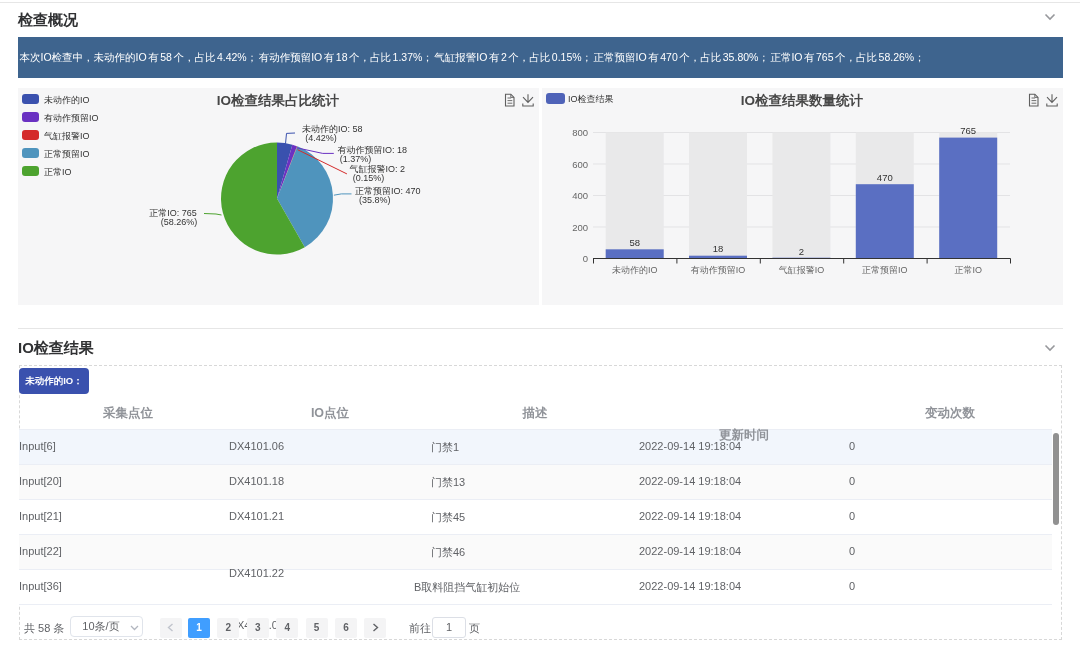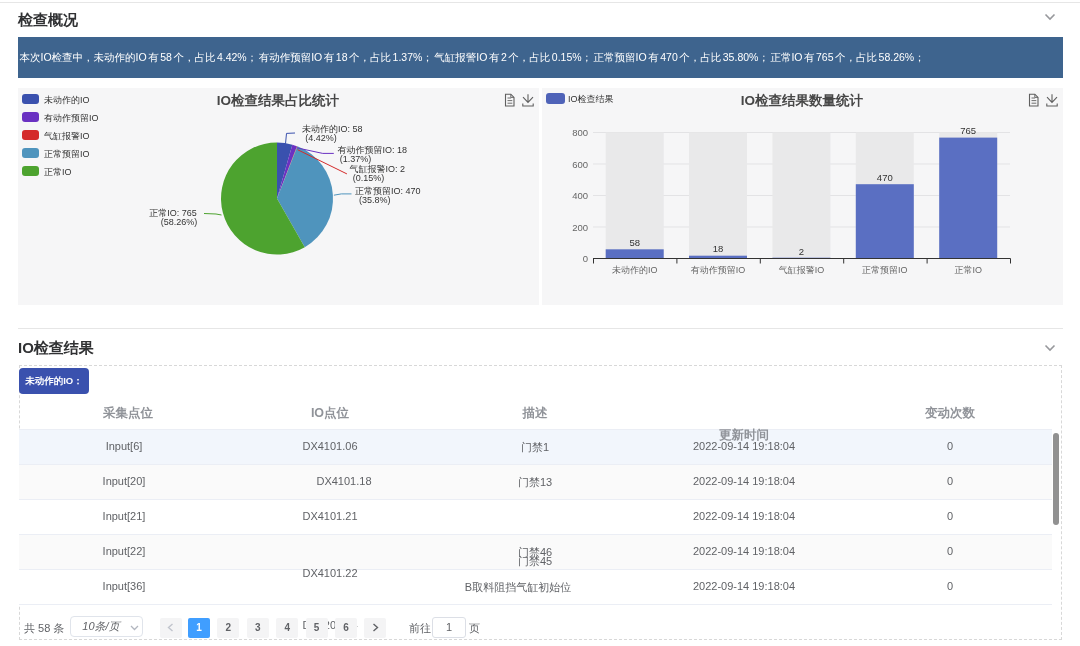--- a/index.html
+++ b/index.html
@@ -146,21 +146,21 @@
 <div class="abs sechead" style="left:18px;top:339px;">IO检查结果</div>
 <svg class="chev" style="left:1044px;top:344px;" viewBox="0 0 12 8">
     <polyline points="1.5,1.5 6,6 10.5,1.5" fill="none" stroke="#97989c" stroke-width="1.6"></polyline>
   </svg>
 
 <div class="abs" style="left:19px;top:365px;width:1043px;height:275px;border:1px dashed #d8d8d8;"></div>
 
 <div class="abs" style="left:19px;top:368px;width:70px;height:26px;background:#3a51ae;border-radius:4px;color:#fff;font-size:9.5px;font-weight:bold;text-align:center;line-height:26px;">未动作的IO：</div>
 
 <style>
-.tc { position:absolute; text-align:center; font-size:11px; color:#606266; }
+.tc { position:absolute; font-size:11px; color:#606266; }
 .th { position:absolute; text-align:center; font-size:12.5px; color:#909399; font-weight:600; }
 </style>
 <div class="abs" style="left:19px;top:429px;width:1033px;height:1px;background:#ebeef5;"></div>
 <div class="abs" style="left:19px;top:430px;width:1033px;height:35px;background:#f2f6fc;border-bottom:1px solid #ebeef5;"></div>
 <div class="abs" style="left:19px;top:465px;width:1033px;height:35px;background:#fafafa;border-bottom:1px solid #ebeef5;"></div>
 <div class="abs" style="left:19px;top:500px;width:1033px;height:35px;background:#fff;border-bottom:1px solid #ebeef5;"></div>
 <div class="abs" style="left:19px;top:535px;width:1033px;height:35px;background:#fafafa;border-bottom:1px solid #ebeef5;"></div>
 <div class="abs" style="left:19px;top:570px;width:1033px;height:35px;background:#fff;border-bottom:1px solid #ebeef5;"></div>
 <div class="th" style="left:23px;width:210px;top:405px;">采集点位</div>
 <div class="th" style="left:229px;width:202px;top:405px;">IO点位</div>
@@ -168,28 +168,28 @@
 <div class="th" style="left:639px;width:210px;top:427px;">更新时间</div>
 <div class="th" style="left:849px;width:202px;top:405px;">变动次数</div>
 
 <div class="tc" style="left:19px;width:210px;top:439.5px;">Input[6]</div>
 <div class="tc" style="left:229px;width:202px;top:439.5px;">DX4101.06</div>
 <div class="tc" style="left:431px;width:208px;top:439.5px;">门禁1</div>
 <div class="tc" style="left:639px;width:210px;top:439.5px;">2022-09-14 19:18:04</div>
 <div class="tc" style="left:849px;width:202px;top:439.5px;">0</div>
 
 <div class="tc" style="left:19px;width:210px;top:474.5px;">Input[20]</div>
-<div class="tc" style="left:243px;width:202px;top:474.5px;">DX4101.18</div>
+<div class="tc" style="left:229px;width:202px;top:474.5px;">DX4101.18</div>
 <div class="tc" style="left:431px;width:208px;top:474.5px;">门禁13</div>
 <div class="tc" style="left:639px;width:210px;top:474.5px;">2022-09-14 19:18:04</div>
 <div class="tc" style="left:849px;width:202px;top:474.5px;">0</div>
 
 <div class="tc" style="left:19px;width:210px;top:509.5px;">Input[21]</div>
 <div class="tc" style="left:229px;width:202px;top:509.5px;">DX4101.21</div>
-<div class="tc" style="left:431px;width:208px;top:509.5px;margin-top:44px;">门禁45</div>
+<div class="tc" style="left:431px;width:208px;top:509.5px;">门禁45</div>
 <div class="tc" style="left:639px;width:210px;top:509.5px;">2022-09-14 19:18:04</div>
 <div class="tc" style="left:849px;width:202px;top:509.5px;">0</div>
 
 <div class="tc" style="left:19px;width:210px;top:544.5px;">Input[22]</div>
 <div class="tc" style="left:229px;width:202px;top:567px;">DX4101.22</div>
 <div class="tc" style="left:431px;width:208px;top:544.5px;">门禁46</div>
 <div class="tc" style="left:639px;width:210px;top:544.5px;">2022-09-14 19:18:04</div>
 <div class="tc" style="left:849px;width:202px;top:544.5px;">0</div>
 
 <div class="tc" style="left:19px;width:210px;top:579.5px;">Input[36]</div>
@@ -198,21 +198,21 @@
 <div class="tc" style="left:639px;width:210px;top:579.5px;">2022-09-14 19:18:04</div>
 <div class="tc" style="left:849px;width:202px;top:579.5px;">0</div>
 
 <div class="abs" style="left:1053px;top:433px;width:6px;height:92px;background:#919191;border-radius:3px;"></div>
 
 <style>
 .pg { position:absolute; top:617.5px; width:22px; height:20px; border-radius:2px; background:#f4f4f5; color:#606266; font-size:10px; font-weight:bold; text-align:center; line-height:20px; }
 .ptxt { position:absolute; font-size:11px; color:#606266; top:621px; }
 </style>
 <div class="ptxt" style="left:24px;">共 58 条</div>
-<div class="abs" style="left:70px;top:616px;width:73px;height:21px;border:1px solid #e0e4eb;border-radius:4px;background:#fff;font-size:11px;color:#606266;text-align:center;line-height:19px;padding-right:11px;font-style:italic;">10条/页</div>
+<div class="abs" style="left:70px;top:616px;width:73px;height:21px;border:1px solid #e0e4eb;border-radius:4px;background:#fff;font-size:11px;color:#606266;text-align:center;line-height:19px;padding-right:11px;">10条/页</div>
 <svg class="abs" style="left:130px;top:625px;width:9px;height:6px;" viewBox="0 0 9 6">
     <polyline points="1,1 4.5,4.5 8,1" fill="none" stroke="#b2b6bf" stroke-width="1.3"></polyline>
   </svg>
 <div class="pg" style="left:159.5px;"><svg width="7" height="9" viewBox="0 0 7 9" style="margin-top:5px;">
       <polyline points="5.5,1 1.5,4.5 5.5,8" fill="none" stroke="#c0c4cc" stroke-width="1.4"></polyline>
     </svg></div>
 <div class="pg" style="left:188px;background:#409eff;color:#fff;">1</div>
 <div class="pg" style="left:217.4px;">2</div>
 <div class="pg" style="left:246.8px;">3</div>
 <div class="pg" style="left:276.2px;">4</div>

